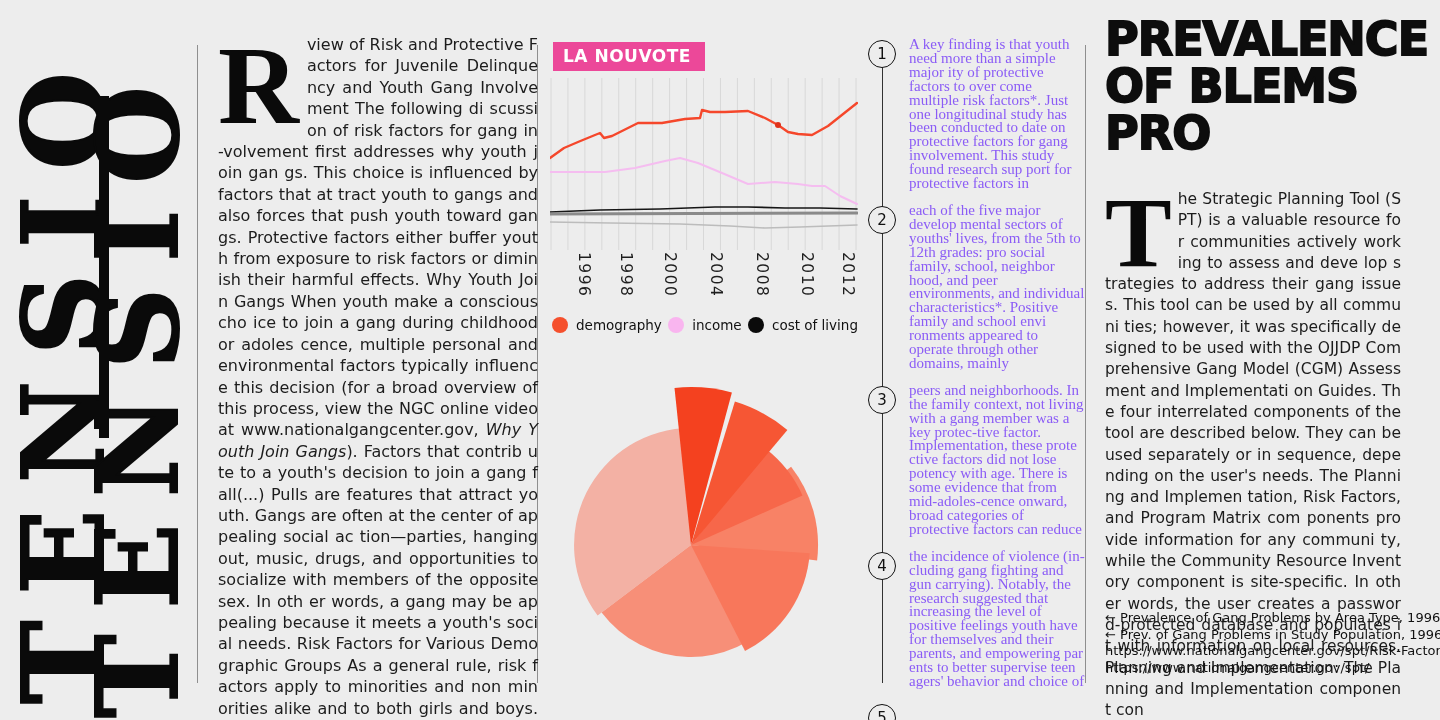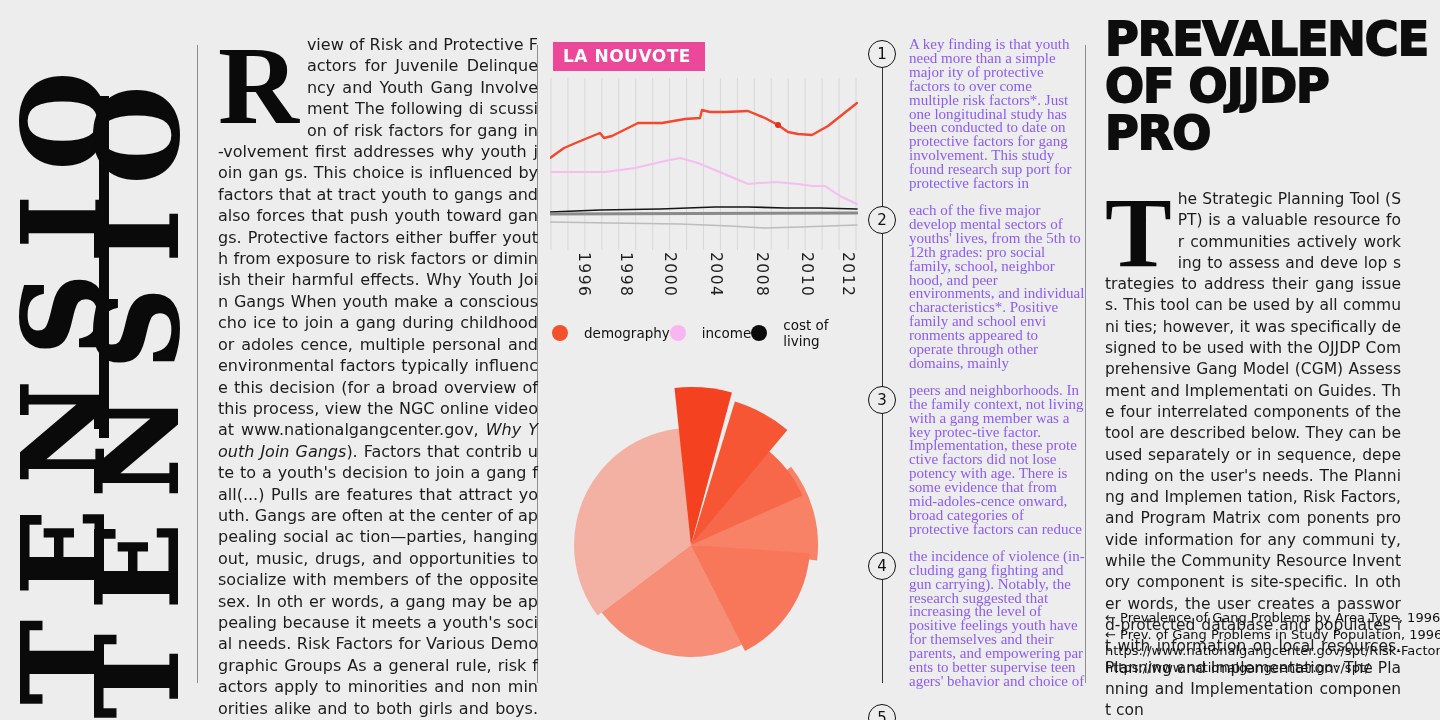--- a/index.html
+++ b/index.html
@@ -38,21 +38,21 @@
   .chart-svg{position:absolute;left:550px;top:78px;}
   .ticks{position:absolute;left:550px;top:252px;width:308px;height:62px;}
   .tick{
     position:absolute;top:0;font-size:15.5px;letter-spacing:1.5px;color:#1e1e1e;
     transform:rotate(90deg);transform-origin:0 0;white-space:nowrap;
   }
   .legend{
     position:absolute;left:552px;top:317px;width:306px;display:flex;
     justify-content:space-between;align-items:center;font-size:13.5px;color:#111;
   }
-  .legend-item{display:flex;align-items:center;gap:16px;}
+  .legend-item{display:flex;gap:8px;}
   .legend-dot{width:16px;height:16px;border-radius:50%;flex:none;}
   .pie-svg{position:absolute;left:545px;top:360px;}
   
   .num-line{position:absolute;left:882px;top:42px;width:1px;height:641px;background:#333;}
   .numbers{position:absolute;left:868px;top:38px;width:218px;}
   .num-item{display:flex;align-items:flex-start;margin-bottom:13px;}
   .num-circle{
     flex:none;width:26px;height:26px;border:1.6px solid #111;border-radius:50%;
     background:#ededed;display:flex;align-items:center;justify-content:center;
     font-size:15px;color:#111;margin-top:2px;
@@ -175,21 +175,21 @@
       <div class="num-circle">4</div>
       <div class="num-text">the incidence of violence (in-cluding gang fighting and gun carrying). Notably, the research suggested that increasing the level of positive feelings youth have for themselves and their parents, and empowering par ents to better supervise teen agers' behavior and choice of</div>
     </div>
     <div class="num-item">
       <div class="num-circle">5</div>
     </div>
   </div>
 
 <div class="headline" id="headline">
     <div>PREVALENCE</div>
-    <div>OF OJJDP PRO</div>
+    <div>OF BLEMS PRO</div>
   </div>
 
 <div class="right-article">
   <span class="dropcap small">T</span><span>he Strategic Planning Tool (SPT) is a valuable resource for communities actively working to assess and deve lop strategies to address their gang issues. This tool can be used by all communi ties; however, it was specifically designed to be used with the OJJDP Comprehensive Gang Model (CGM) Assessment and Implementati on Guides. The four interrelated components of the tool are described below. They can be used separately or in sequence, depending on the user's needs. The Planning and Implemen tation, Risk Factors, and Program Matrix com ponents provide information for any communi ty, while the Community Resource Inventory component is site-specific. In other words, the user creates a password-protected database and populates it with information on local resources.Planning and Implementation: The Planning and Implementation component con</span>
 </div>
 
 <div class="links" id="links">
     <div>← Prevalence of Gang Problems by Area Type, 1996–2012</div>
     <div>← Prev. of Gang Problems in Study Population, 1996–2012</div>
     <div>https://www.nationalgangcenter.gov/spt/Risk-Factors</div>

